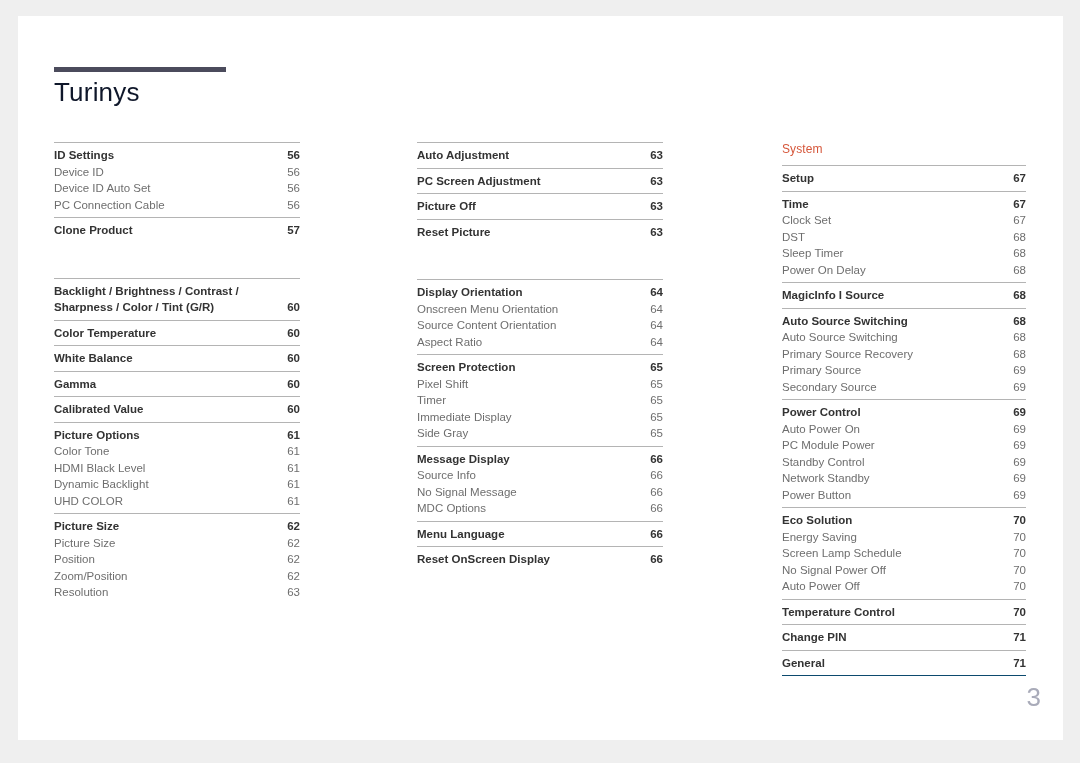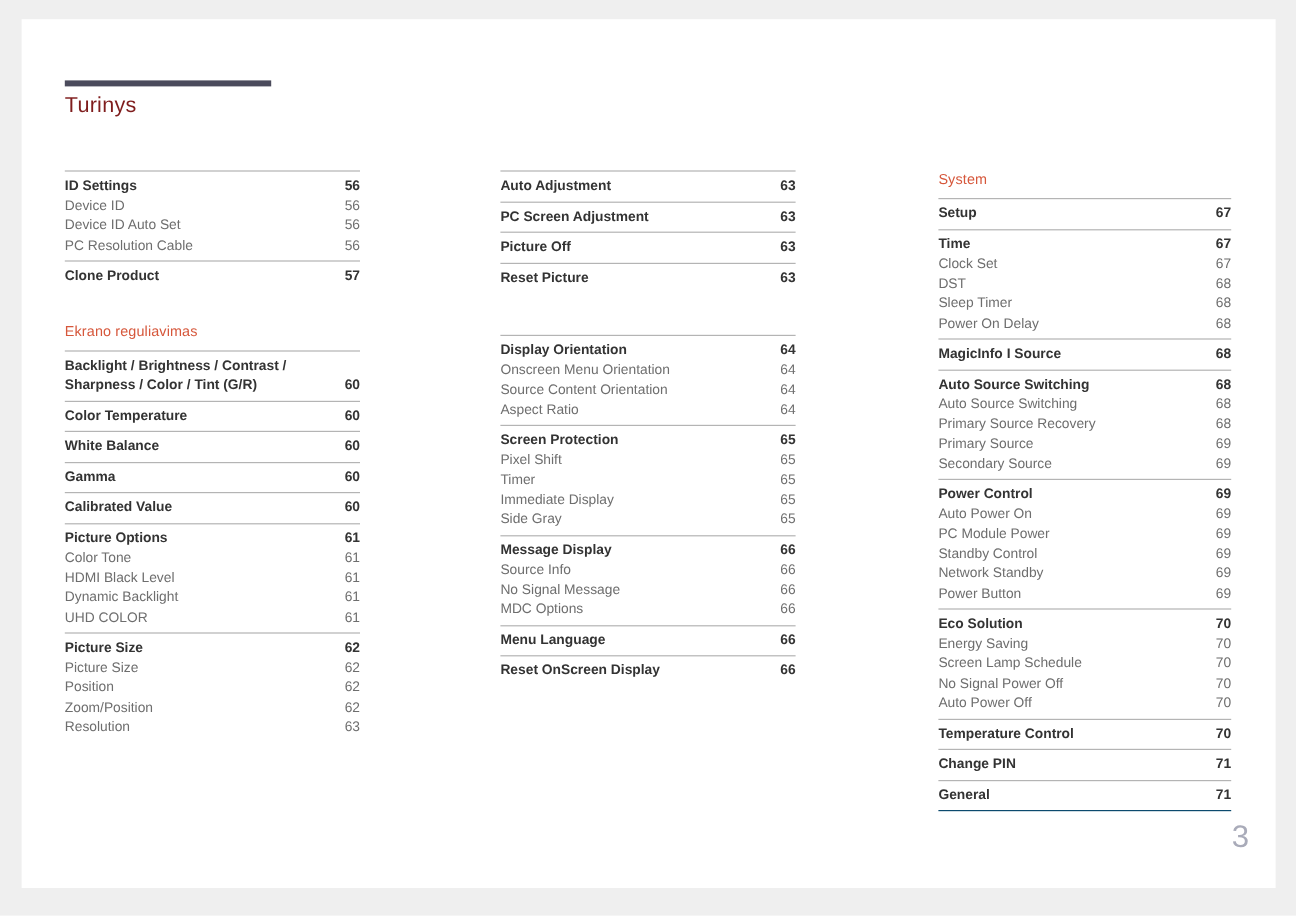--- a/index.html
+++ b/index.html
@@ -28,23 +28,23 @@
     left: 36px;
     top: 51px;
     width: 172px;
     height: 5px;
     background: #4b4b5c;
   }
   .doc-title {
     position: absolute;
     left: 36px;
     top: 62px;
-    font-size: 18px;
+    font-size: 26px;
     font-weight: normal;
-    color: #7f1d1d;
+    color: #0f172a;
     letter-spacing: 0.2px;
     line-height: 1.1;
     margin: 0;
   }
   .columns {
     position: absolute;
     left: 0;
     top: 0;
     width: 929px;
     height: 724px;
@@ -128,32 +128,31 @@
           </div>
           <div class="toc-row sub">
             <span class="label">Device ID</span>
             <span class="pageno">56</span>
           </div>
           <div class="toc-row sub">
             <span class="label">Device ID Auto Set</span>
             <span class="pageno">56</span>
           </div>
           <div class="toc-row sub">
-            <span class="label">PC Resolution Cable</span>
+            <span class="label">PC Connection Cable</span>
             <span class="pageno">56</span>
           </div>
         </div>
         <div class="toc-group">
           <div class="toc-row main">
             <span class="label">Clone Product</span>
             <span class="pageno">57</span>
           </div>
         </div>
         <div class="spacer-26"></div>
-        <h2 class="sec-heading">Ekrano reguliavimas</h2>
         <div class="heading-gap"></div>
         <div class="toc-group">
           <div class="toc-row main">
             <span class="label">Backlight / Brightness / Contrast /
 Sharpness / Color / Tint (G/R)</span>
             <span class="pageno">60</span>
           </div>
         </div>
         <div class="toc-group">
           <div class="toc-row main">

